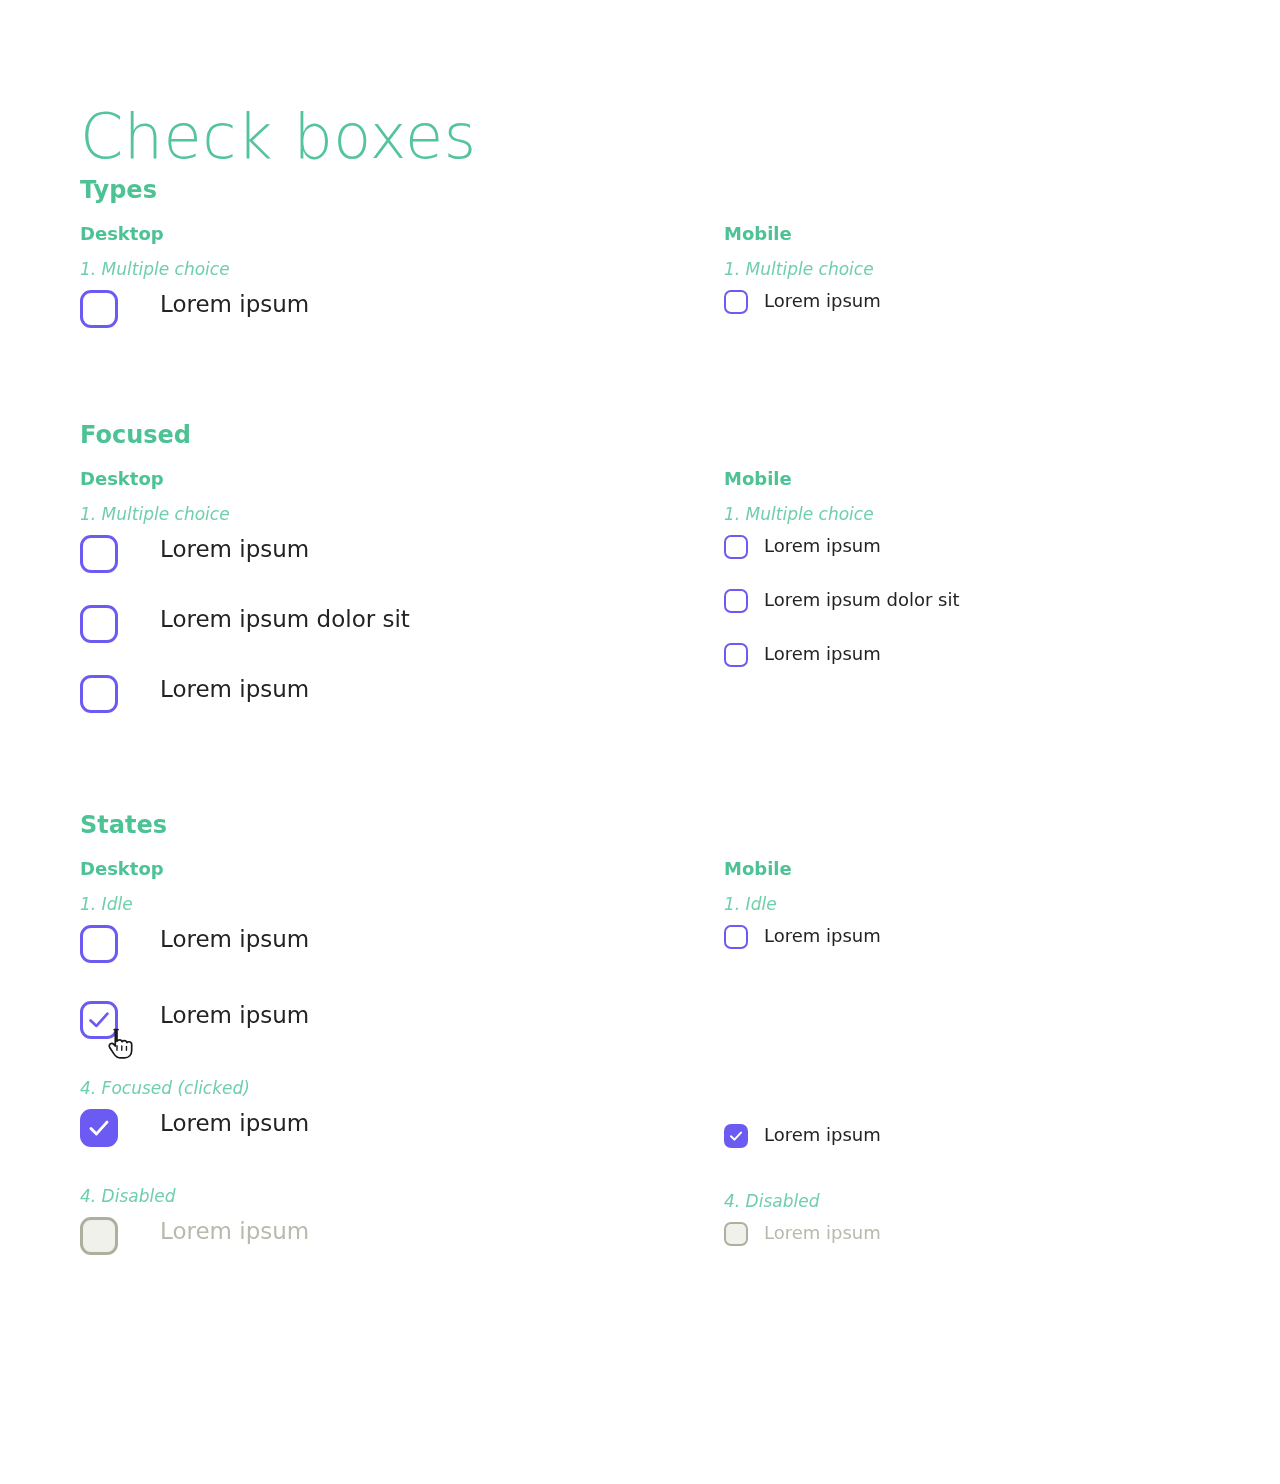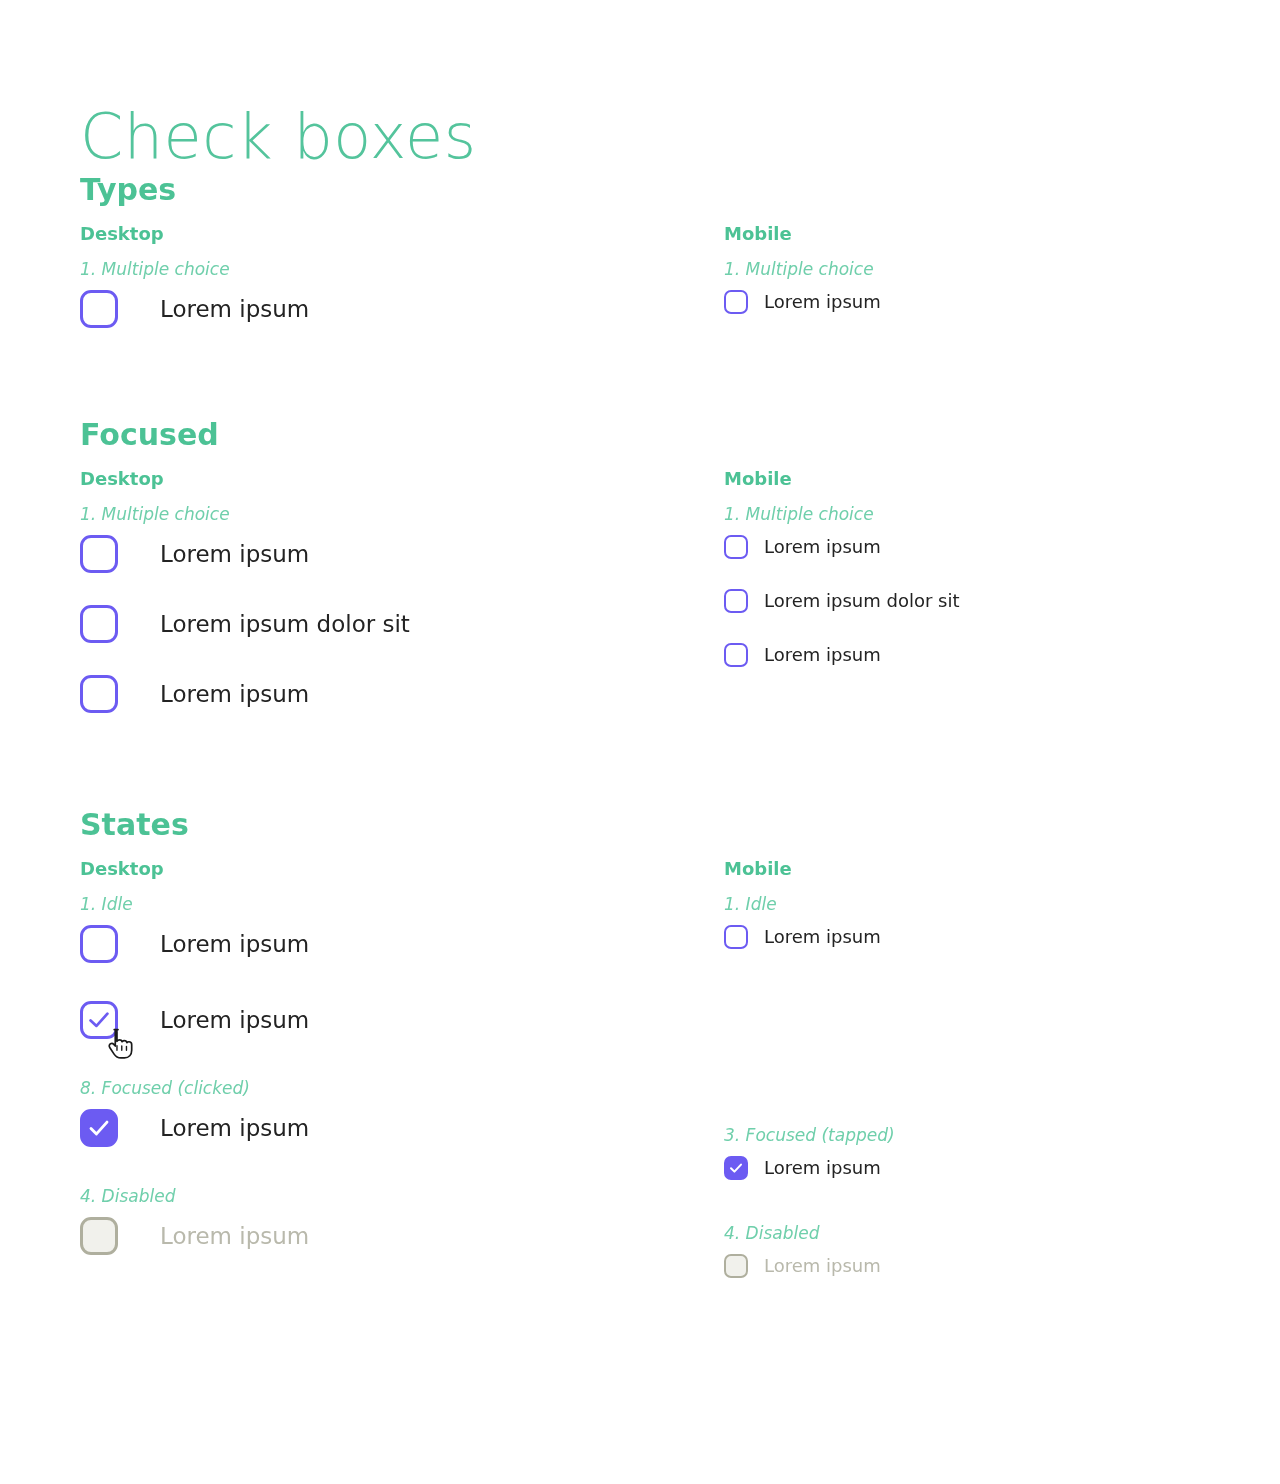--- a/index.html
+++ b/index.html
@@ -41,21 +41,21 @@
   
   .section {
     position: absolute;
     left: 0;
     width: 1280px;
   }
   .section-title {
     position: absolute;
     left: 80px;
     top: 0;
-    font-size: 30px;
+    font-size: 24px;
     line-height: 36px;
     font-weight: bold;
     color: #4CC295;
     white-space: nowrap;
   }
 
   .col {
     position: absolute;
     top: 52px;
   }
@@ -76,21 +76,21 @@
     line-height: 22px;
     font-weight: 400;
     color: #6FCFAB;
     margin: 0 0 10px 0;
     white-space: nowrap;
   }
 
   
   .check-row {
     display: flex;
-    align-items: center;
+    align-items: flex-start;
     position: relative;
     margin-top: 7px;
   }
 
   
   .desktop .check-row { margin-bottom: 32px; }
   .desktop .check-row:last-child { margin-bottom: 0; }
   .desktop .box {
     width: 38px;
     height: 38px;
@@ -256,21 +256,21 @@
             <svg class="cursor-hand" viewBox="0 0 26 30">
               <path d="M8.5 1.5 c1.6 0 2.6 1.1 2.6 2.6 v8.4 c0.5 -0.9 1.4 -1.4 2.4 -1.4 c1.2 0 2.1 0.7 2.4 1.7 c0.5 -0.6 1.3 -1 2.1 -1 c1.2 0 2.2 0.8 2.4 1.9 c0.5 -0.5 1.2 -0.8 1.9 -0.8 c1.5 0 2.6 1.2 2.6 2.7 v5.3 c0 4.1 -2.6 7.2 -6.8 7.2 h-3.4 c-3 0 -4.8 -1.3 -6.3 -3.6 l-4.1 -6.3 c-0.8 -1.2 -0.5 -2.7 0.7 -3.4 c1 -0.6 2.3 -0.4 3.1 0.5 l1.4 1.6 v-12.8 c0 -1.5 1 -2.6 2.6 -2.6 z" fill="#ffffff" stroke="#1a1a1a" stroke-width="1.6" stroke-linejoin="round"></path>
               <path d="M11.1 16.5 v4.4 M15.6 16.8 v4.1 M20.0 17.2 v3.7" fill="none" stroke="#1a1a1a" stroke-width="1.3" stroke-linecap="round"></path>
             </svg>
           </span>
           <span class="check-label">Lorem ipsum</span>
         </div>
       </div>
 
       <div class="state-block" style="margin-bottom:38px;">
-        <div class="group-label">8. Focused (clicked)</div>
+        <div class="group-label">4. Focused (clicked)</div>
         <div class="check-row">
           <span class="box filled">
             <svg viewBox="0 0 38 38" aria-hidden="true">
               <path d="M9.5 19.5 L16 26 L28.5 12" fill="none" stroke="#ffffff" stroke-width="3.4" stroke-linecap="round" stroke-linejoin="round"></path>
             </svg>
           </span>
           <span class="check-label">Lorem ipsum</span>
         </div>
       </div>
 
@@ -288,21 +288,20 @@
 
       <div class="state-block" style="margin-bottom:175px;">
         <div class="group-label">1. Idle</div>
         <div class="check-row">
           <span class="box"></span>
           <span class="check-label">Lorem ipsum</span>
         </div>
       </div>
 
       <div class="state-block" style="margin-bottom:42px;">
-        <div class="group-label">3. Focused (tapped)</div>
         <div class="check-row">
           <span class="box filled">
             <svg viewBox="0 0 24 24" aria-hidden="true">
               <path d="M6 12.3 L10.1 16.4 L18 7.9" fill="none" stroke="#ffffff" stroke-width="2.4" stroke-linecap="round" stroke-linejoin="round"></path>
             </svg>
           </span>
           <span class="check-label">Lorem ipsum</span>
         </div>
       </div>
 

